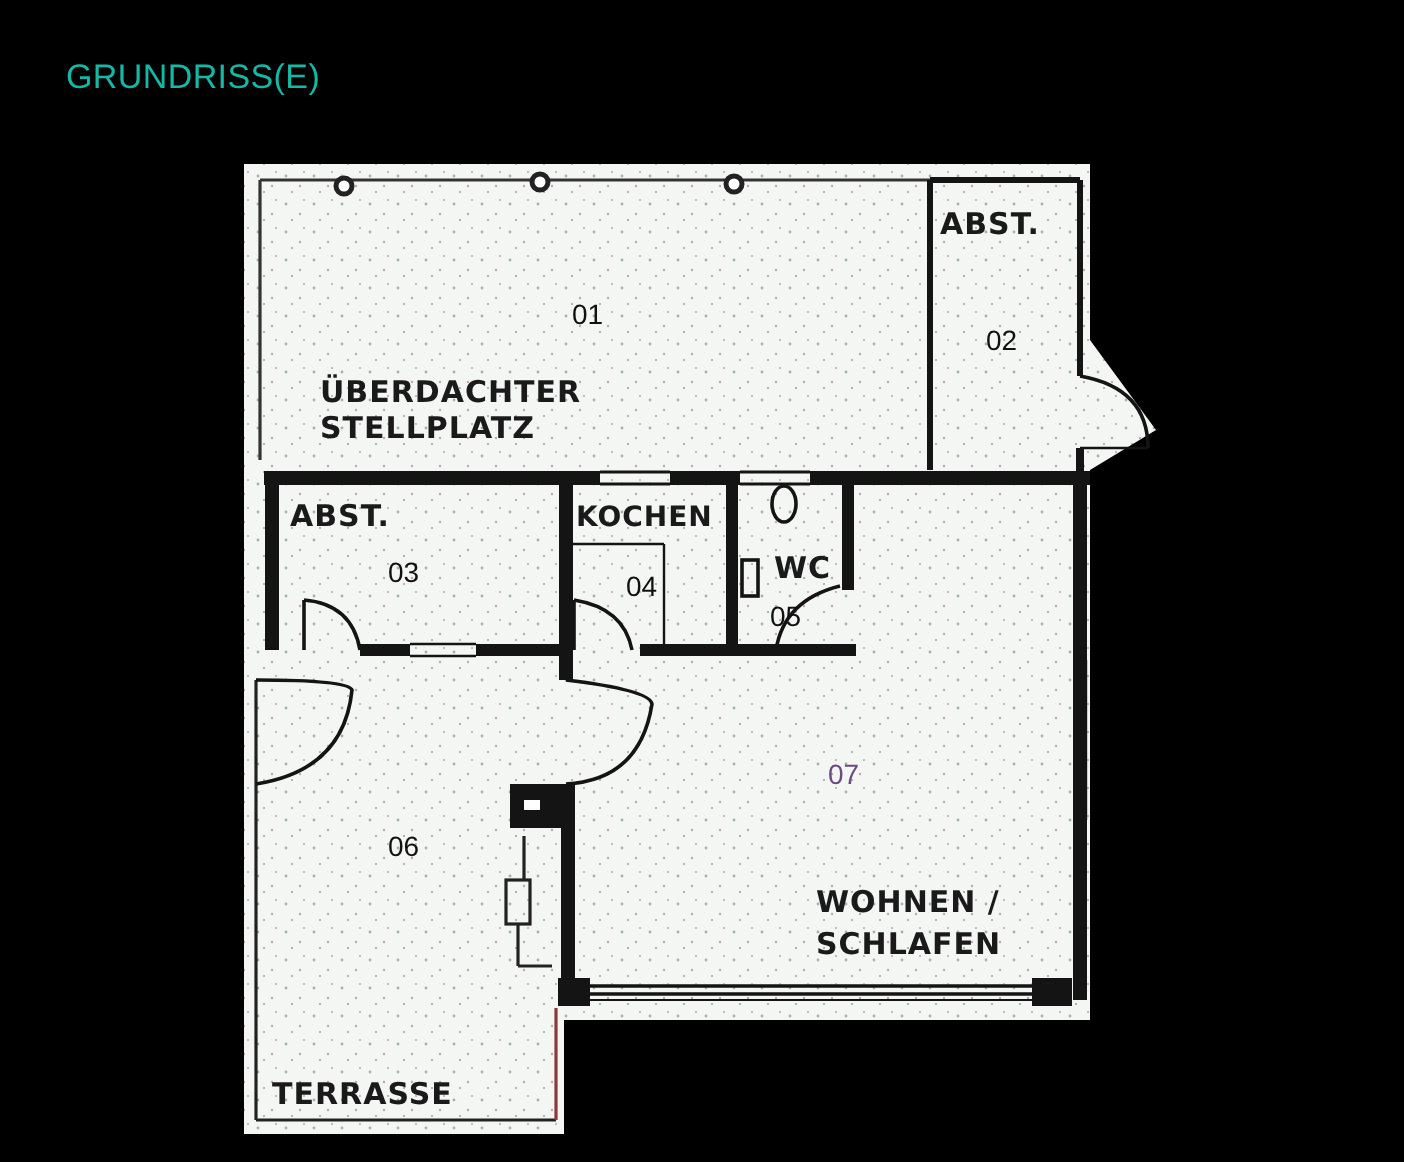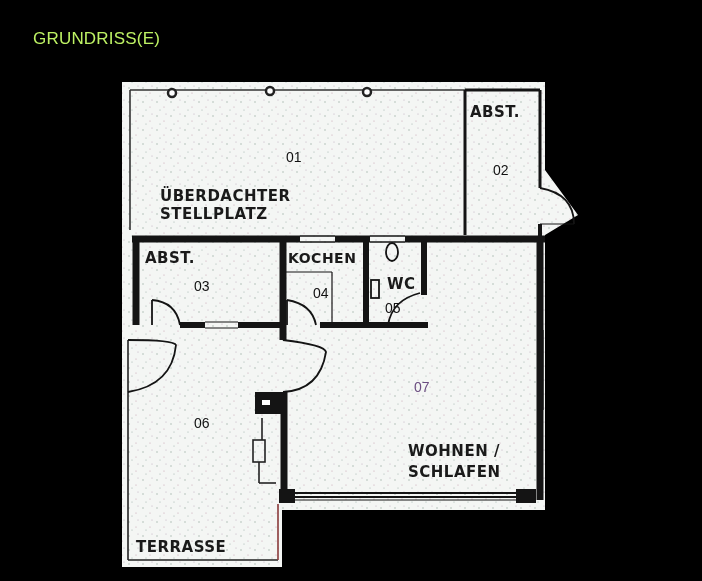--- a/index.html
+++ b/index.html
@@ -1,17 +1,17 @@
 <!DOCTYPE html>
 <html><head>
 <meta charset="utf-8">
 <style>
   html, body { margin:0; padding:0; background:#000; }
   body { width:702px; height:581px; position:relative; overflow:hidden; font-family:"DejaVu Sans", sans-serif; }
-  .title { position:absolute; left:33px; top:29px; color:#bef264; font-size:17px; letter-spacing:0.2px; font-family:"Liberation Sans", sans-serif; }
+  .title { position:absolute; left:33px; top:29px; color:#14b8a6; font-size:17px; letter-spacing:0.2px; font-family:"Liberation Sans", sans-serif; }
   svg.plan { position:absolute; left:0; top:0; }
   .lbl { font-family:"DejaVu Sans", sans-serif; font-weight:bold; fill:#1a1a1a; font-size:15px; letter-spacing:0.5px; }
   .num { font-family:"Liberation Sans", sans-serif; font-size:14px; fill:#111; }
   .num.purple { fill:#6a4c80; }
 </style>
 </head>
 <body>
 
 <div class="title">GRUNDRISS(E)</div>
 

